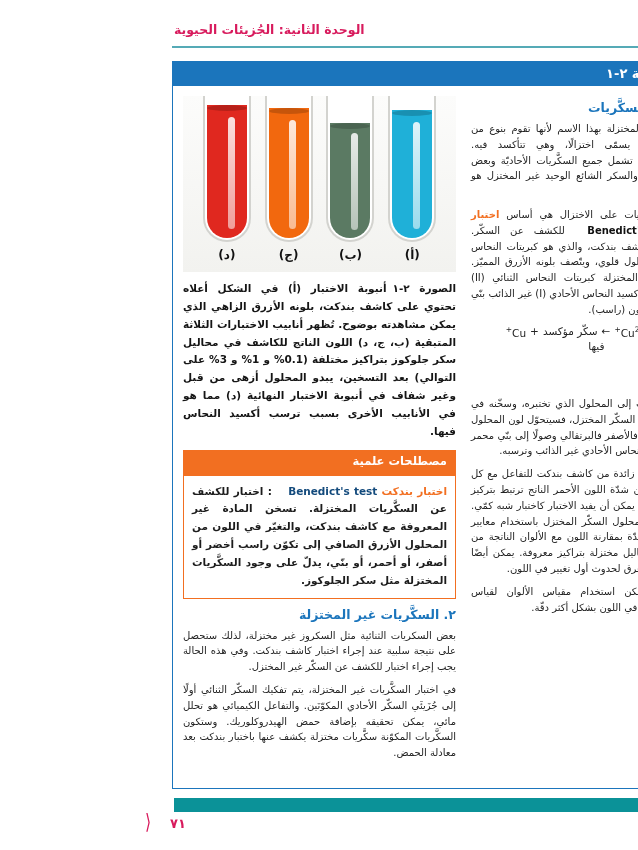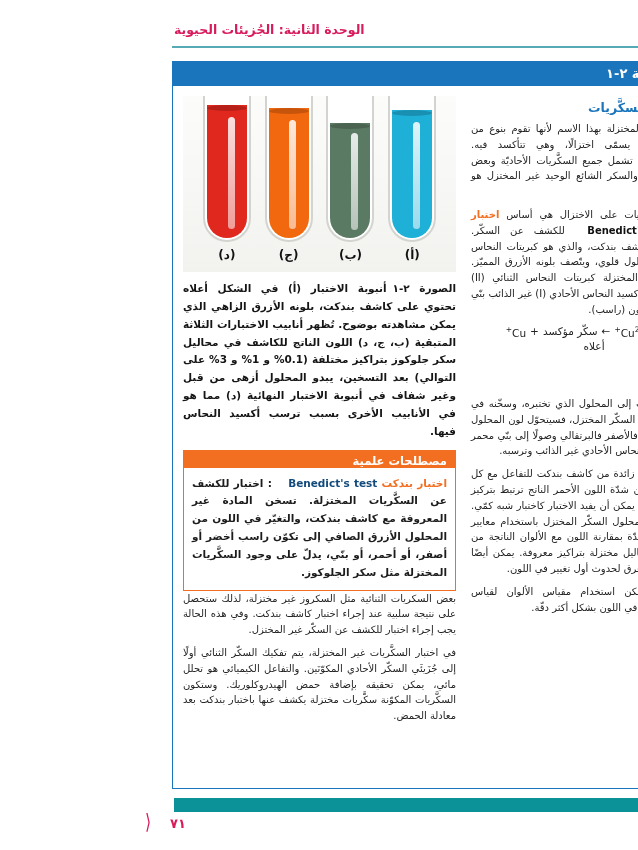--- a/index.html
+++ b/index.html
@@ -102,21 +102,21 @@
     margin-top: 8px;
     font-size: 10.5px; font-weight: bold; color: #151515;
     line-height: 1.7; text-align: justify;
   }
   .caption .cap-label { margin-left: 6px; }
 
   
   .terms-box { border: 1.3px solid #f26f21; margin-top: 9px; background: #fff; }
   .terms-header {
     background: #f26f21; color: #fff; font-weight: bold; font-size: 11.5px;
-    padding: 3px 8px 0; text-align: right;
+    padding: 3px 8px 8px; text-align: right;
   }
   .terms-body {
     padding: 7px 8px 8px; font-size: 10.5px; font-weight: bold;
     line-height: 1.7; text-align: justify; color: #1c1c1c;
   }
   .terms-body .latin-term { color: #134a7c; }
 
   
   .bottom-bar {
     position: absolute; left: 42px; top: 798px; width: 556px; height: 14px;
@@ -157,21 +157,21 @@
             <span class="tok">سكّر مختزل</span>
             <span class="tok">+</span>
             <span class="tok"><span>Cu</span><sup>2+</sup></span>
             <span class="tok">←</span>
             <span class="tok">سكّر مؤكسد</span>
             <span class="tok">+</span>
             <span class="tok"><span>Cu</span><sup>+</sup></span>
           </div>
           <div class="eq-line2">
             <span class="eq-label-brown">بنّي محمر</span>
-            <span class="eq-label-blue">أعلاه</span>
+            <span class="eq-label-blue">فيها</span>
           </div>
           <div class="eq-line3">(قرميدي)</div>
         </div>
 
         <h3 class="blue">الخطوات</h3>
         <p class="body-text">أضف كاشف بندكت إلى المحلول الذي تختبره، وسخّنه في حمام مائي. إذا وجد السكّر المختزل، فسيتحوّل لون المحلول تدريجيًا إلى الأخضر فالأصفر فالبرتقالي وصولًا إلى بنّي محمر عند تشكل أكسيد النحاس الأحادي غير الذائب وترسبه.</p>
         <p class="body-text">وعند استخدام كميّة زائدة من كاشف بندكت للتفاعل مع كل السكّر الموجود، فإن شدّة اللون الأحمر الناتج ترتبط بتركيز السكّر المختزل، لذا يمكن أن يفيد الاختبار كاختبار شبه كمّي. يمكن تقدير تركيز محلول السكّر المختزل باستخدام معايير اللون القياسيّة المعدّة بمقارنة اللون مع الألوان الناتجة من الاختبارات على محاليل مختزلة بتراكيز معروفة. يمكن أيضًا قياس الزمن المستغرق لحدوث أول تغيير في اللون.</p>
         <p class="body-text">بدلًا من ذلك، يمكن استخدام مقياس الألوان لقياس الاختلافات البسيطة في اللون بشكل أكثر دقّة.</p>
       </div>
 
@@ -204,20 +204,21 @@
           </div>
         </div>
 
         <p class="caption"><b class="cap-label">الصورة ٢-١</b><span>أنبوبة الاختبار (أ) في الشكل أعلاه تحتوي على كاشف بندكت، بلونه الأزرق الزاهي الذي يمكن مشاهدته بوضوح. تُظهر أنابيب الاختبارات الثلاثة المتبقية (ب، ج، د) اللون الناتج للكاشف في محاليل سكر جلوكوز بتراكيز مختلفة (0.1% و 1% و 3% على التوالي) بعد التسخين، يبدو المحلول أزهى من قبل وغير شفاف في أنبوبة الاختبار النهائية (د) مما هو في الأنابيب الأخرى بسبب ترسب أكسيد النحاس فيها.</span></p>
 
         <div class="terms-box">
           <div class="terms-header">مصطلحات علمية</div>
           <p class="terms-body"><span class="orange-term">اختبار بندكت</span><span class="latin-term"> Benedict's test</span><span> : اختبار للكشف عن السكَّريات المختزلة. تسخن المادة غير المعروفة مع كاشف بندكت، والتغيّر في اللون من المحلول الأزرق الصافي إلى تكوّن راسب أخضر أو أصفر، أو أحمر، أو بنّي، يدلّ على وجود السكَّريات المختزلة مثل سكر الجلوكوز.</span></p>
         </div>
 
+        <h3 class="blue">٢.   السكَّريات غير المختزلة</h3>
         <p class="body-text">بعض السكريات الثنائية مثل السكروز غير مختزلة، لذلك ستحصل على نتيجة سلبية عند إجراء اختبار كاشف بندكت. وفي هذه الحالة يجب إجراء اختبار للكشف عن السكّر غير المختزل.</p>
         <p class="body-text">في اختبار السكَّريات غير المختزلة، يتم تفكيك السكّر الثنائي أولًا إلى جُزَيئَي السكّر الأحادي المكوّنَين. والتفاعل الكيميائي هو تحلل مائي، يمكن تحقيقه بإضافة حمض الهيدروكلوريك. وستكون السكَّريات المكوّنة سكَّريات مختزلة يكشف عنها باختبار بندكت بعد معادلة الحمض.</p>
       </div>
 
     </div>
   </div>
 
   <div class="bottom-bar"></div>
   <span class="footer-chevron">⟨</span>
   <span class="page-number">٧١</span>

